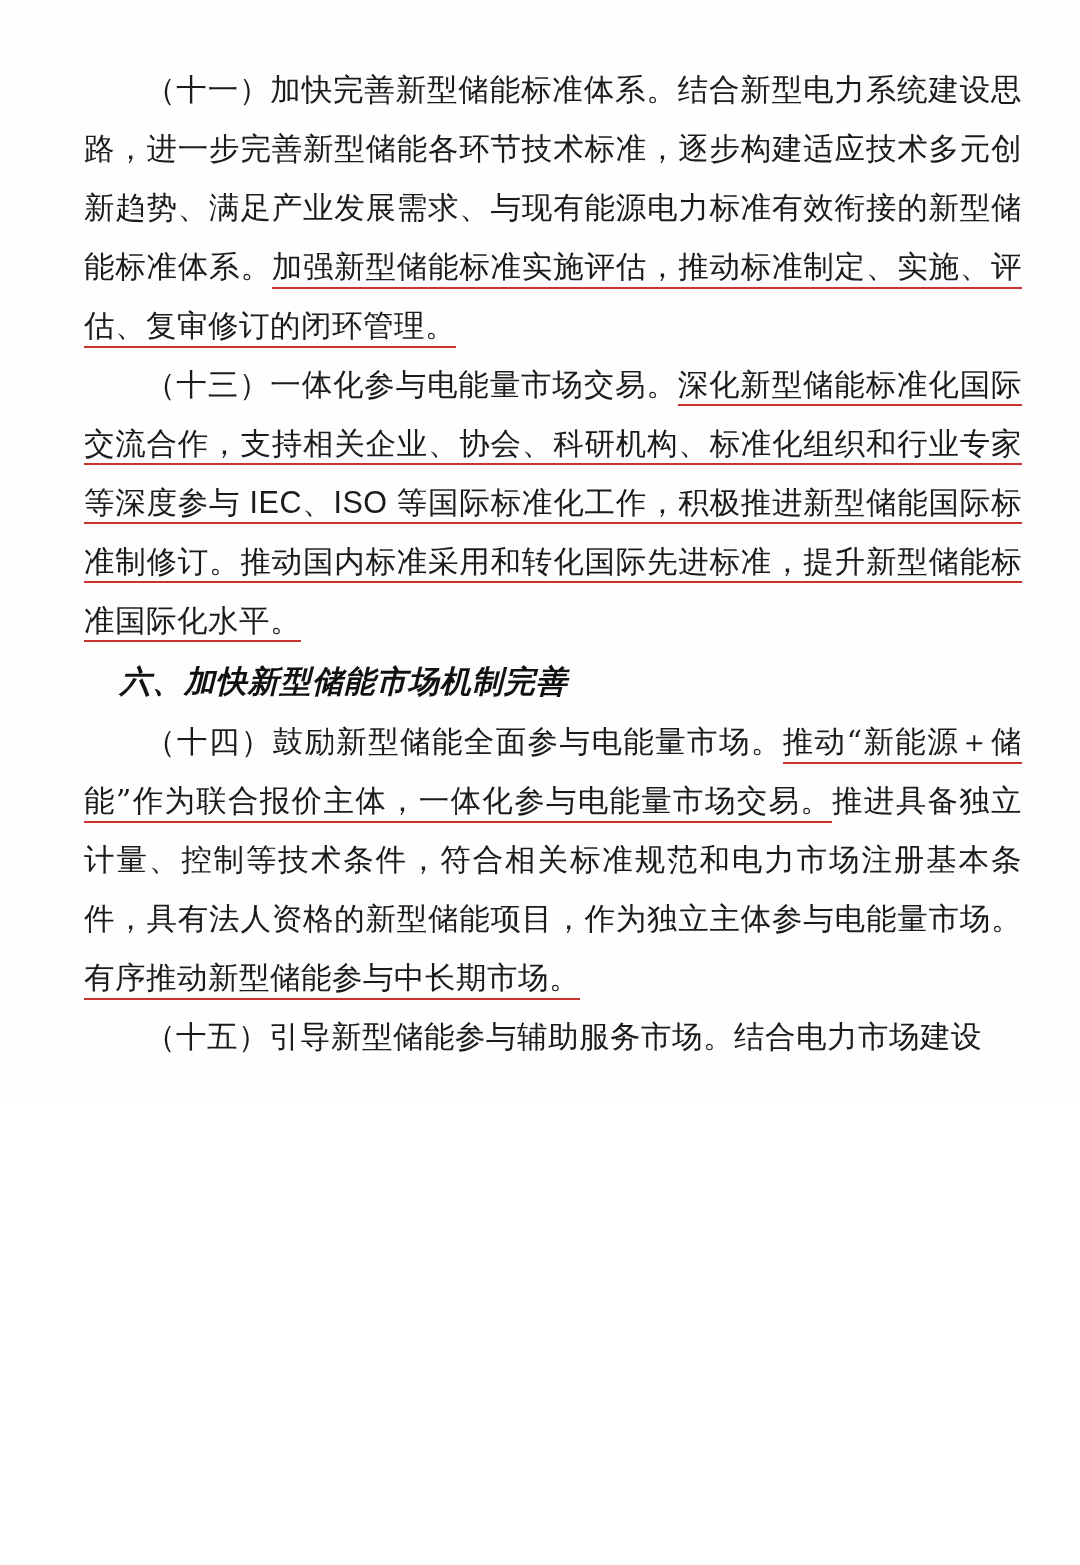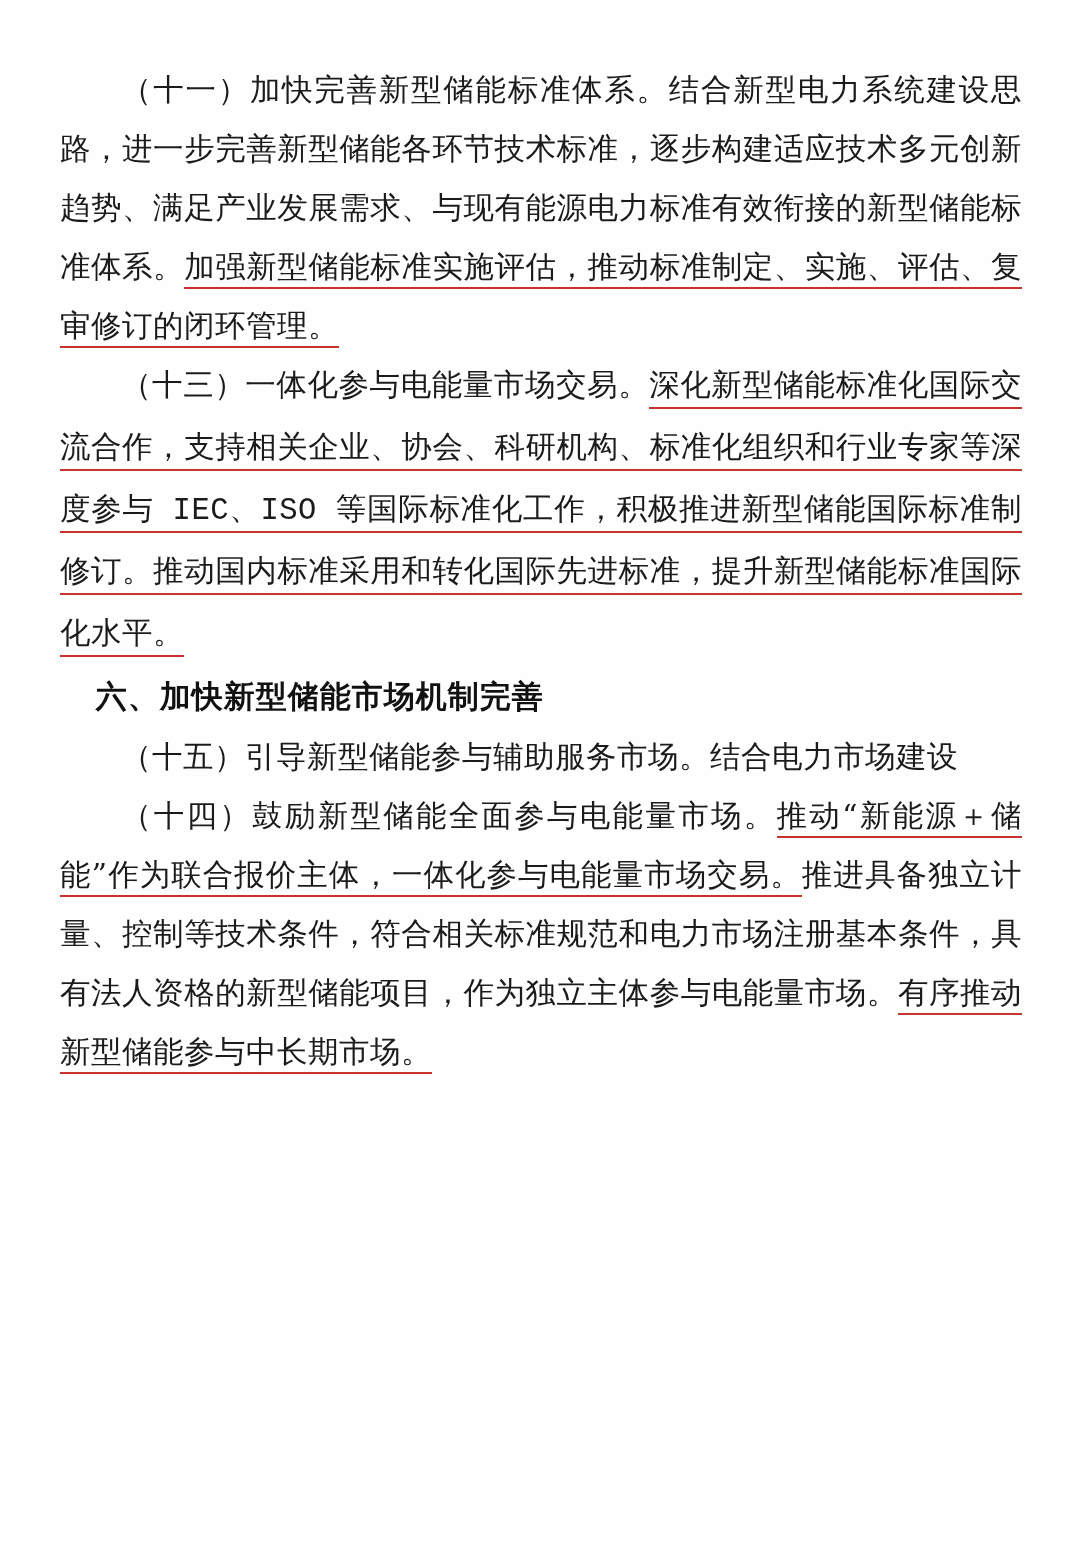--- a/index.html
+++ b/index.html
@@ -9,21 +9,21 @@
   }
   body {
     font-family: "DejaVu Serif", serif;
   }
   .page {
     position: relative;
     width: 1080px;
     height: 1100px;
     background: #fefefe;
     box-sizing: border-box;
-    padding: 60px 58px 20px 60px;
+    padding: 60px 58px 20px 84px;
     overflow: hidden;
   }
   .doc {
     font-family: "DejaVu Serif", serif;
     font-size: 30.5px;
     line-height: 59px;
     color: #1b1b1b;
     letter-spacing: 0.5px;
     text-align: justify;
     text-justify: inter-ideograph;
@@ -33,29 +33,30 @@
     text-indent: 2em;
   }
   h2.section {
     margin: 0;
     font-size: 31px;
     font-weight: bold;
     line-height: 62px;
     text-indent: 1.15em;
     letter-spacing: 1px;
     color: #111;
+    font-style: italic;
   }
   .u {
     border-bottom: 2px solid #c8332b;
     padding-bottom: 3px;
     box-decoration-break: clone;
     -webkit-box-decoration-break: clone;
   }
   .latin {
-    font-family: Liberation Mono, monospace;
+    font-family: Liberation Sans, sans-serif;
     letter-spacing: 0.5px;
   }
 </style>
 </head>
 <body>
 
 <div class="page">
   <div class="doc">
 
     <p class="para">
@@ -63,21 +64,21 @@
     </p>
 
 
     <p class="para">
       <span>（十三）一体化参与电能量市场交易。</span><span class="u latin">深化新型储能标准化国际交流合作，支持相关企业、协会、科研机构、标准化组织和行业专家等深度参与 IEC、ISO 等国际标准化工作，积极推进新型储能国际标准制修订。推动国内标准采用和转化国际先进标准，提升新型储能标准国际化水平。</span>
     </p>
 
     <h2 class="section">六、加快新型储能市场机制完善</h2>
 
     <p class="para">
-      <span>（十五）引导新型储能参与辅助服务市场。结合电力市场建设</span>
+      <span>（十四）鼓励新型储能全面参与电能量市场。</span><span class="u">推动“新能源＋储能”作为联合报价主体，一体化参与电能量市场交易。</span><span>推进具备独立计量、控制等技术条件，符合相关标准规范和电力市场注册基本条件，具有法人资格的新型储能项目，作为独立主体参与电能量市场。</span><span class="u">有序推动新型储能参与中长期市场。</span>
     </p>
 
     <p class="para">
-      <span>（十四）鼓励新型储能全面参与电能量市场。</span><span class="u">推动“新能源＋储能”作为联合报价主体，一体化参与电能量市场交易。</span><span>推进具备独立计量、控制等技术条件，符合相关标准规范和电力市场注册基本条件，具有法人资格的新型储能项目，作为独立主体参与电能量市场。</span><span class="u">有序推动新型储能参与中长期市场。</span>
+      <span>（十五）引导新型储能参与辅助服务市场。结合电力市场建设</span>
     </p>
 
   </div>
 </div>
 
 </body></html>

